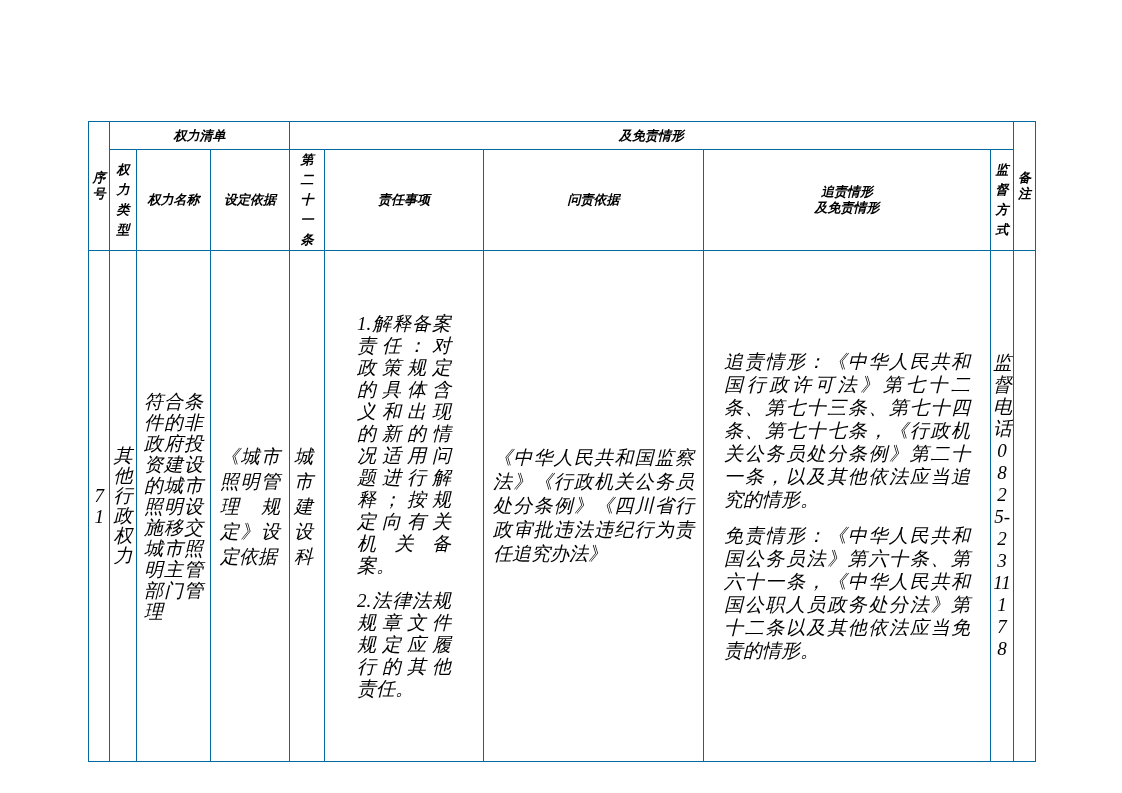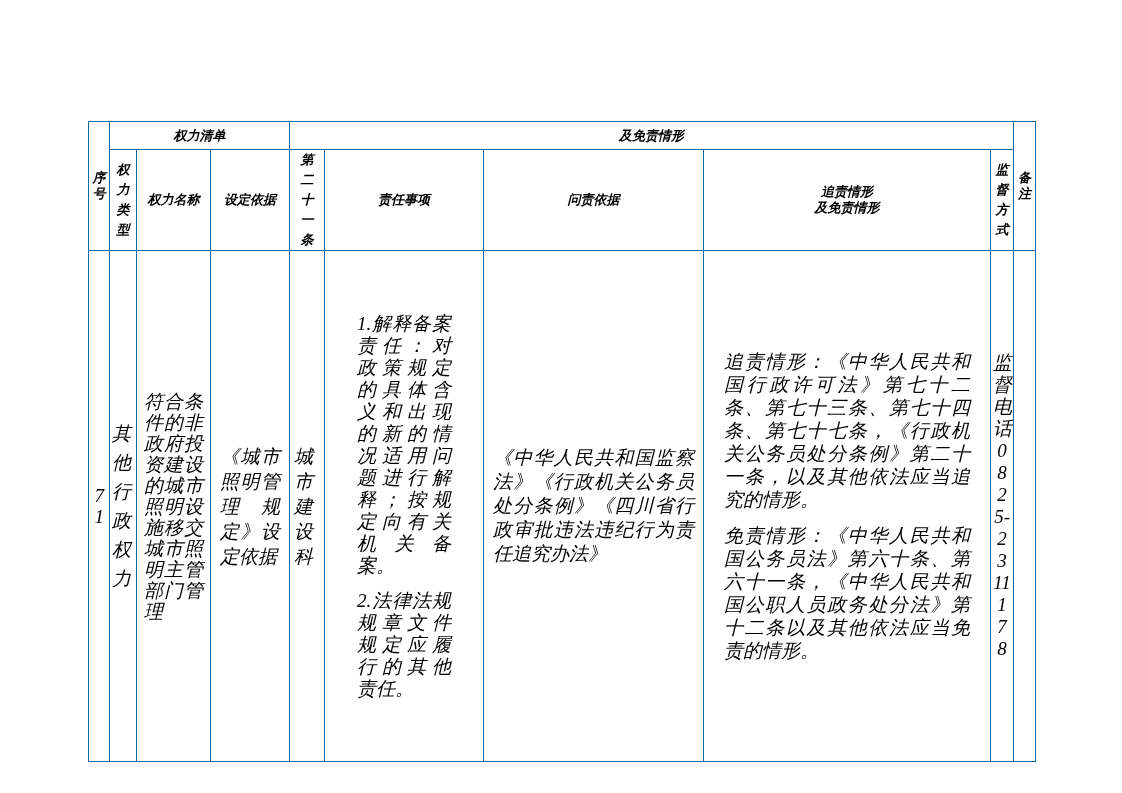--- a/index.html
+++ b/index.html
@@ -72,23 +72,24 @@
   }
   td.cell-serial { text-align: center; }
   .serial-inner {
     display: inline-block;
     width: 9px;
     word-break: break-all;
     line-height: 21px;
     text-align: center;
   }
   td.cell-power-type {
+    text-align: center;
     word-break: break-all;
     padding: 0 2px;
-    line-height: 29px;
+    line-height: 20px;
   }
   td.cell-power-name {
     padding: 2px 7px;
     text-align: justify;
     text-justify: inter-ideograph;
     line-height: 21px;
   }
   td.cell-setting-basis {
     padding: 2px 9px;
     text-align: justify;

